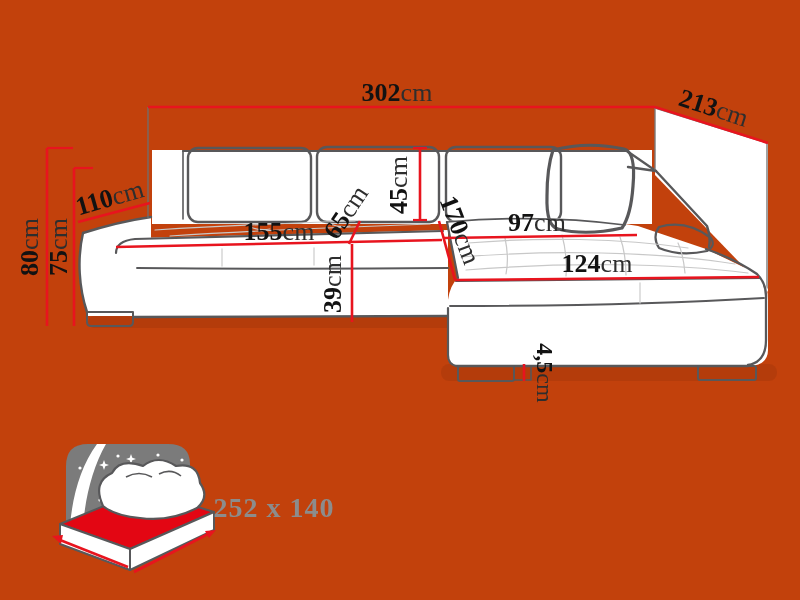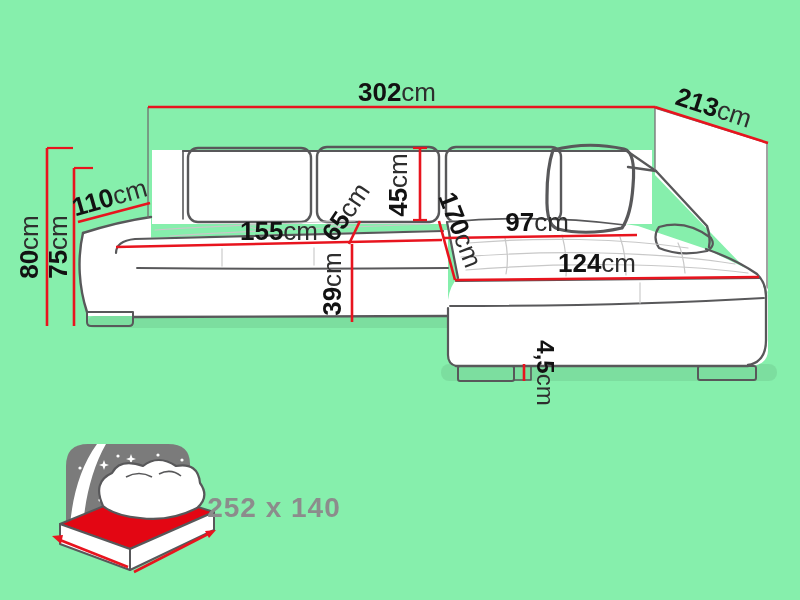--- a/index.html
+++ b/index.html
@@ -1,17 +1,17 @@
 <!DOCTYPE html>
 <html><head>
 <meta charset="utf-8">
 <style>
   html,body{margin:0;padding:0;background:#fff;}
-  .stage{position:relative;width:800px;height:600px;background:#86efac;overflow:hidden;
-         font-family:Liberation Sans, sans-serif;}
+  .stage{position:relative;width:800px;height:600px;background:#c2410c;overflow:hidden;
+         font-family:Liberation Serif, serif;}
   svg{position:absolute;left:0;top:0;}
   text.dim{font-size:26px;fill:#161616;}
   text.dim .num{font-weight:700;fill:#121212;}
   text.dim .unit{font-weight:400;fill:#2e2e2e;}
   text.dim-small{font-size:24px;}
   text.bedsize{font-size:28px;font-weight:700;fill:#8c8c8c;letter-spacing:1px;}
   .outline{fill:none;stroke:#58585a;stroke-linecap:round;stroke-linejoin:round;}
   .thin{stroke:#7a7a7a;}
   .tuft{fill:none;stroke:#c8c8c8;stroke-width:1.2;stroke-linecap:round;}
   .seam{fill:none;stroke:#cfcfcf;stroke-width:1.3;stroke-linecap:round;}

